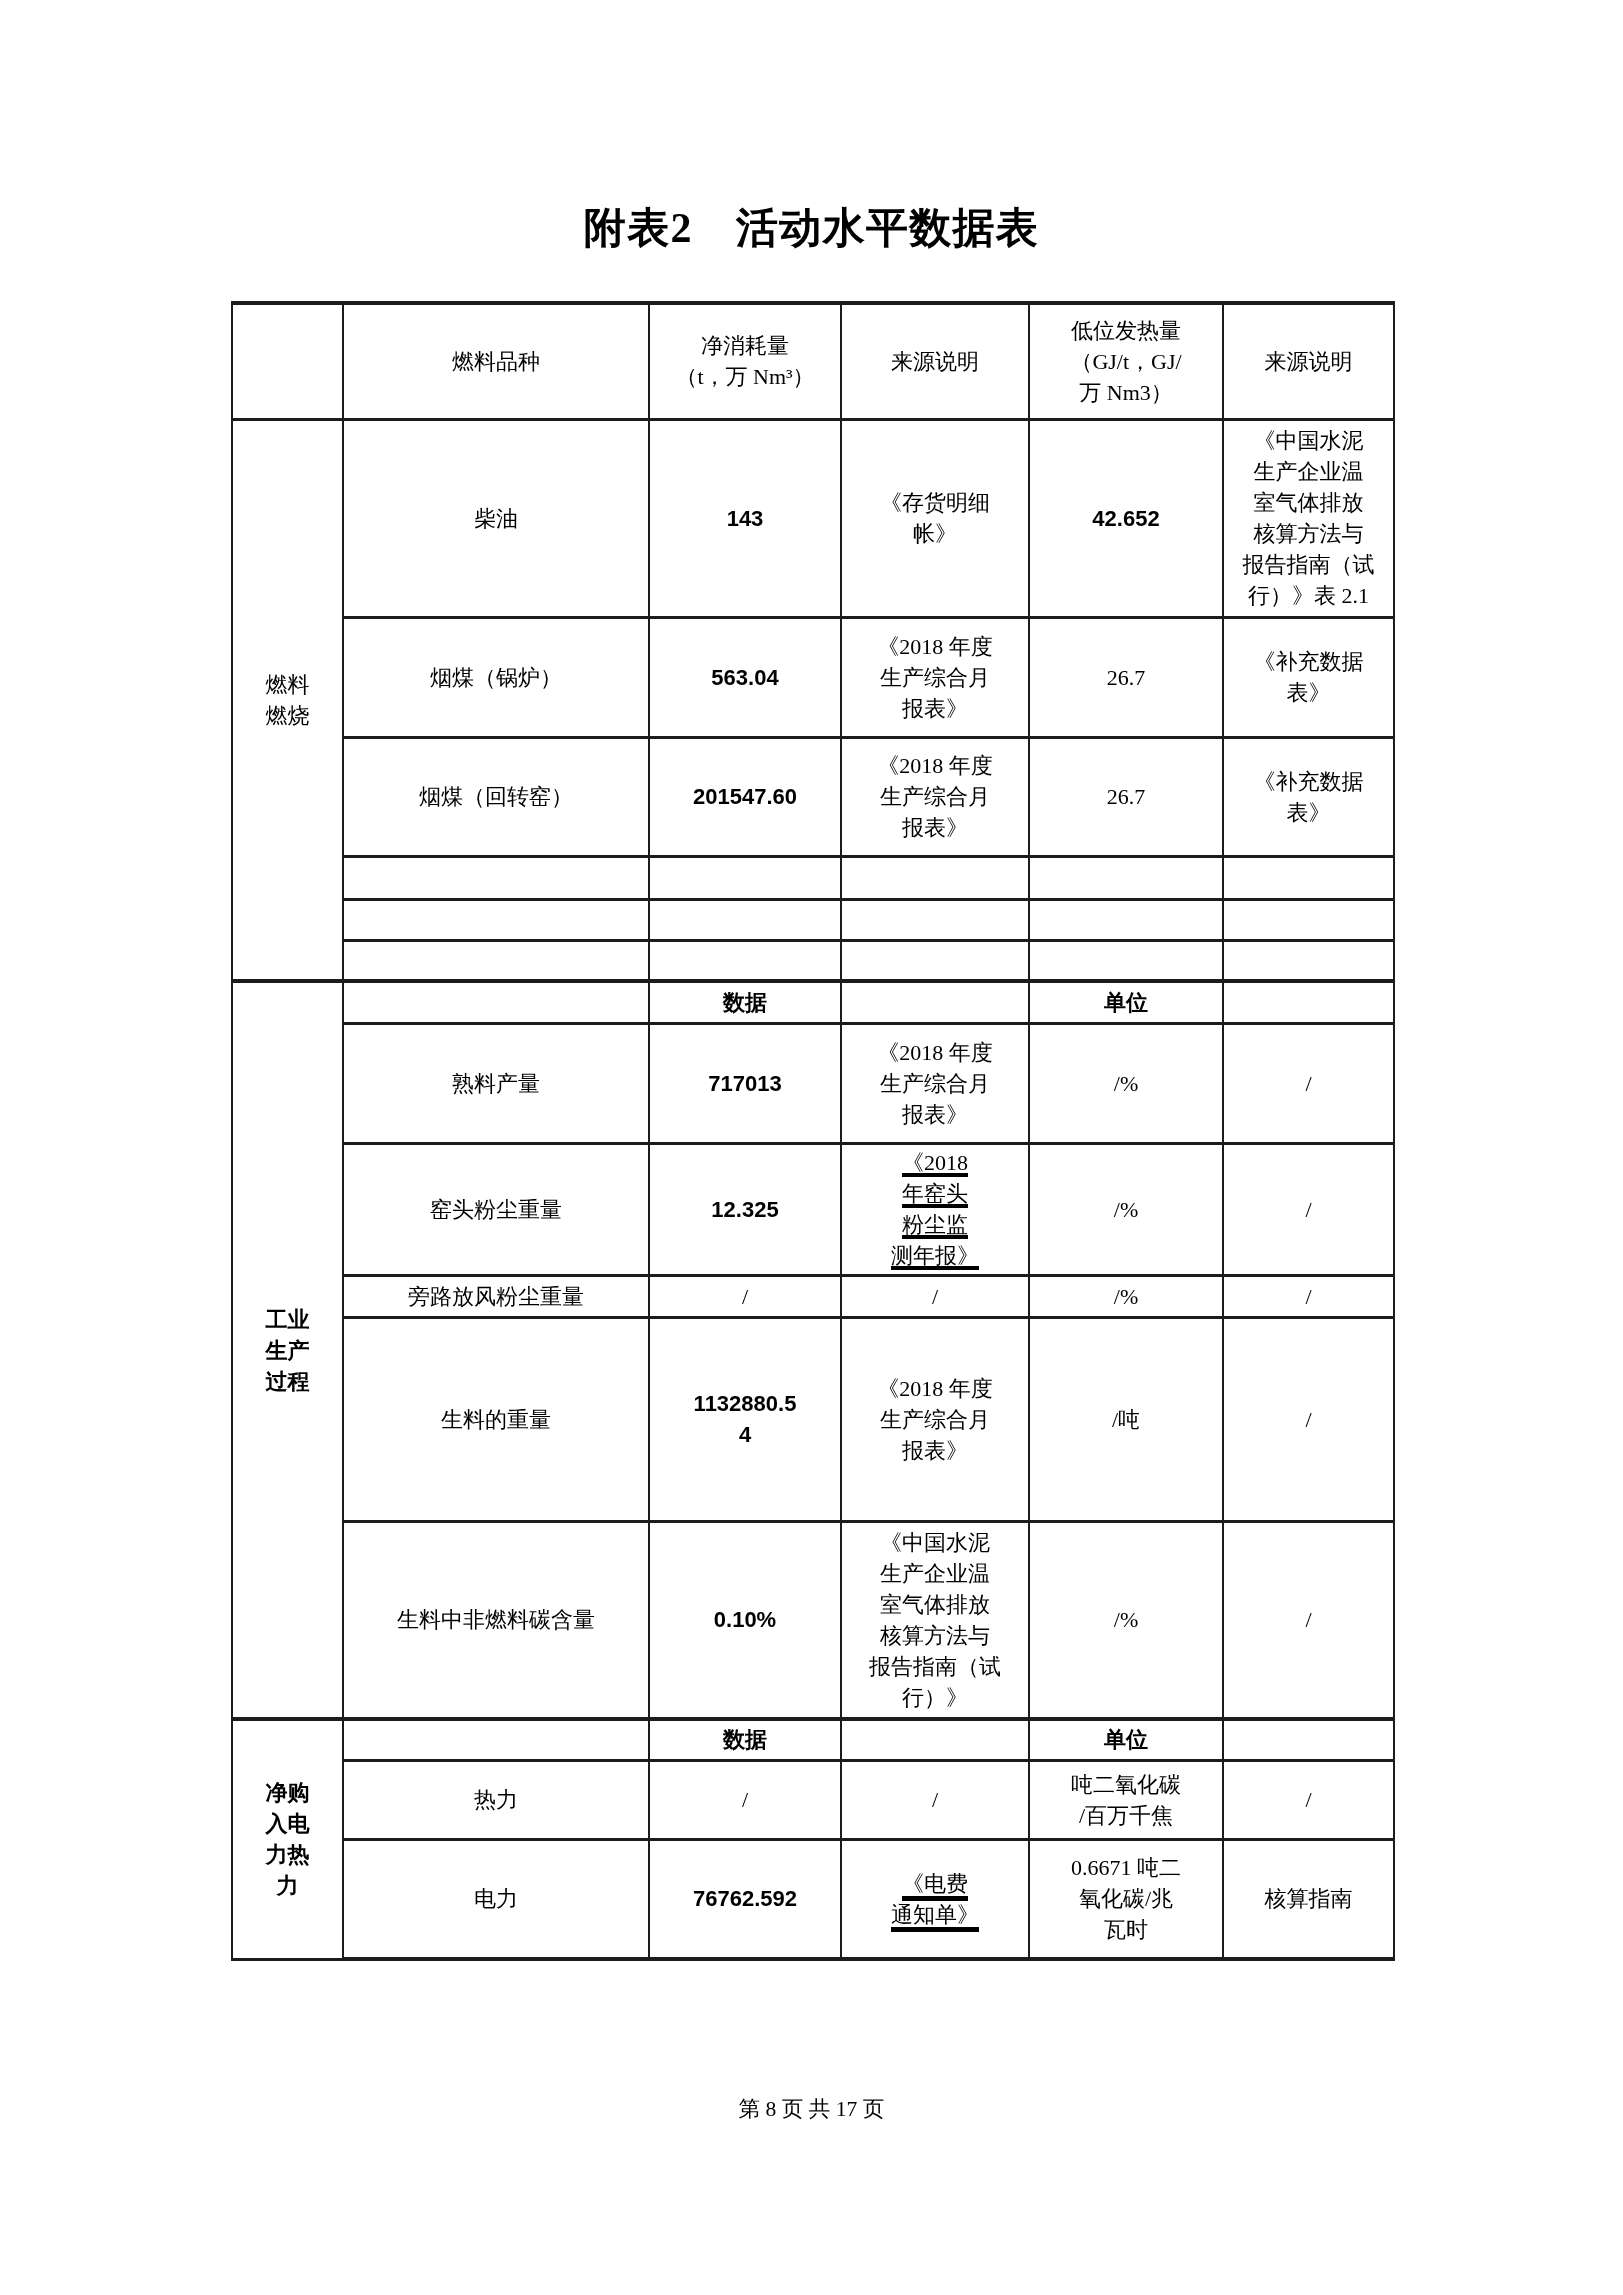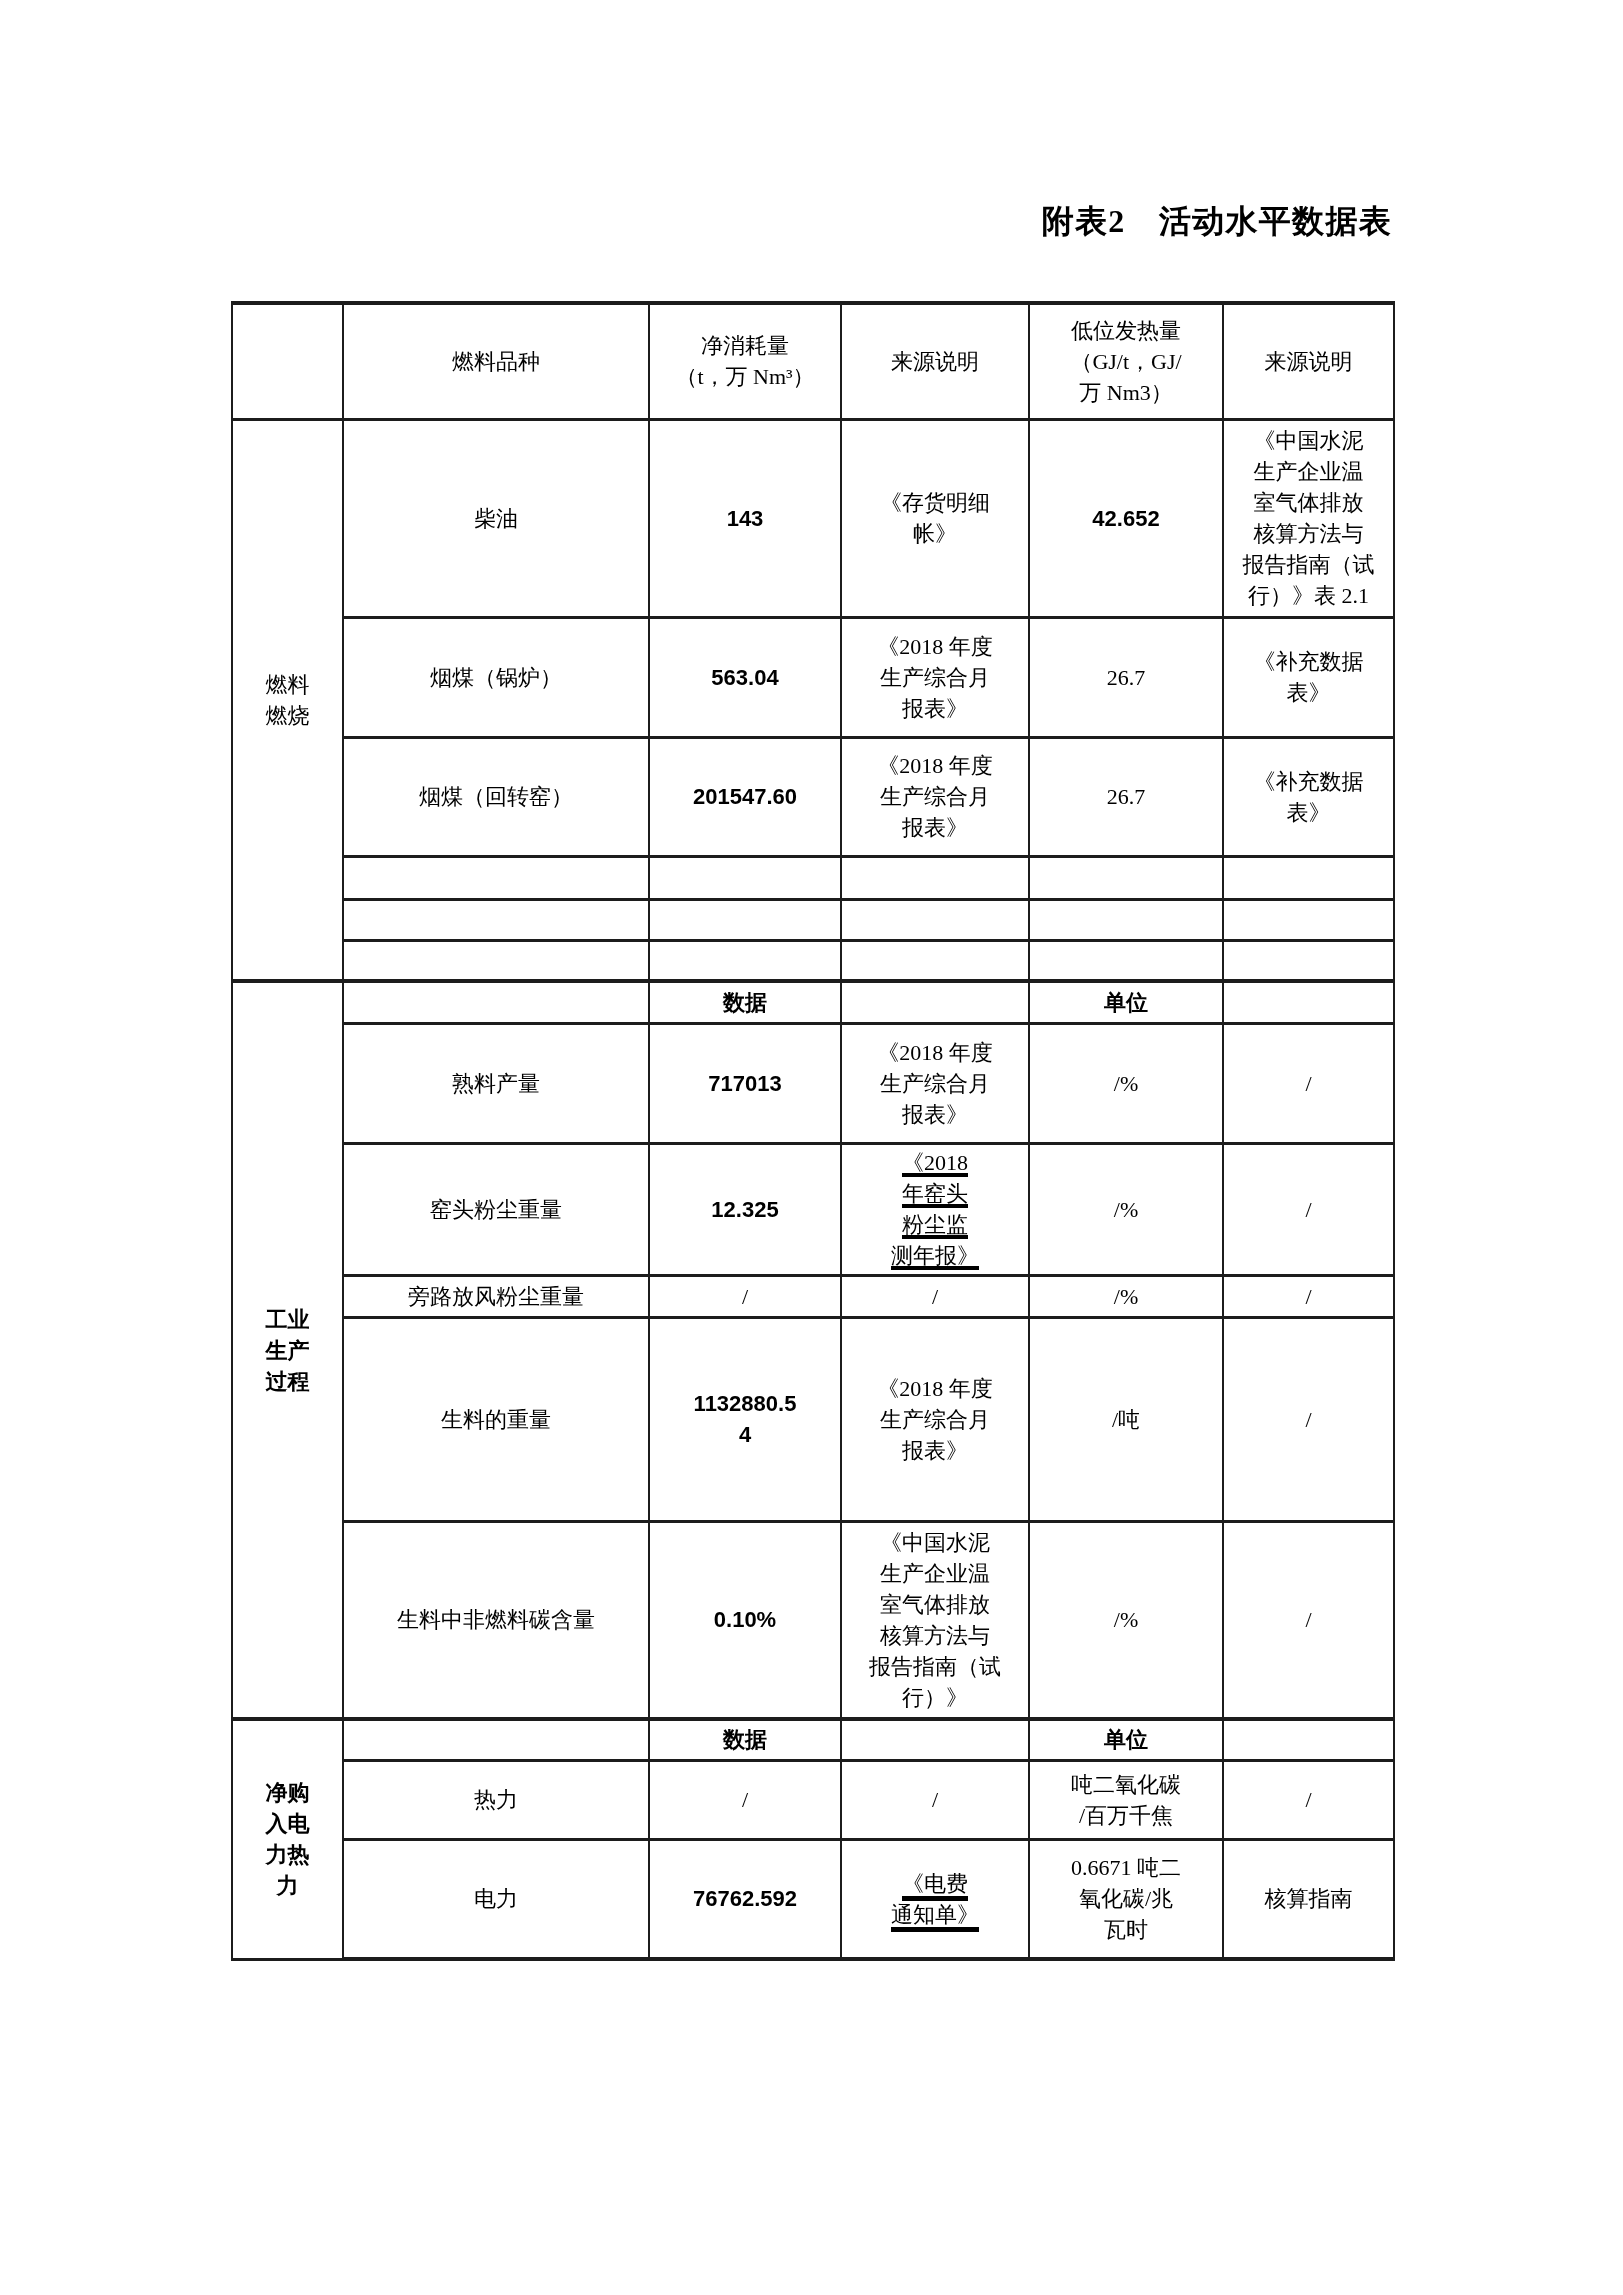--- a/index.html
+++ b/index.html
@@ -6,21 +6,21 @@
   html,body { background:#ffffff; }
   body{
     width:1623px; height:2295px; position:relative;
     font-family:"Liberation Serif","DejaVu Serif",serif;
     color:#000;
   }
   .page{ position:absolute; inset:0; background:#fff; }
 
   .doc-title{
     position:absolute; left:231px; top:200px; width:1161px;
-    text-align:right; font-size:32px; font-weight:bold;
+    text-align:center; font-size:42px; font-weight:bold;
     letter-spacing:1.3px; white-space:pre;
   }
 
   table.act{
     position:absolute; left:231px; top:301px; width:1161px;
     border-collapse:collapse; table-layout:fixed;
   }
   table.act td{
     border:2px solid #1c1c1c;
     border-top-width:3.3px; border-bottom-width:3.3px;
@@ -228,15 +228,16 @@
       <td class="big2">《电费
 通知单》</td>
       <td>0.6671 吨二
 氧化碳/兆
 瓦时</td>
       <td>核算指南</td>
     </tr>
   </tbody>
     </table>
 
+  <div class="doc-footer">第 8 页 共 17 页</div>
 
 </div>
 
 
 </body></html>

